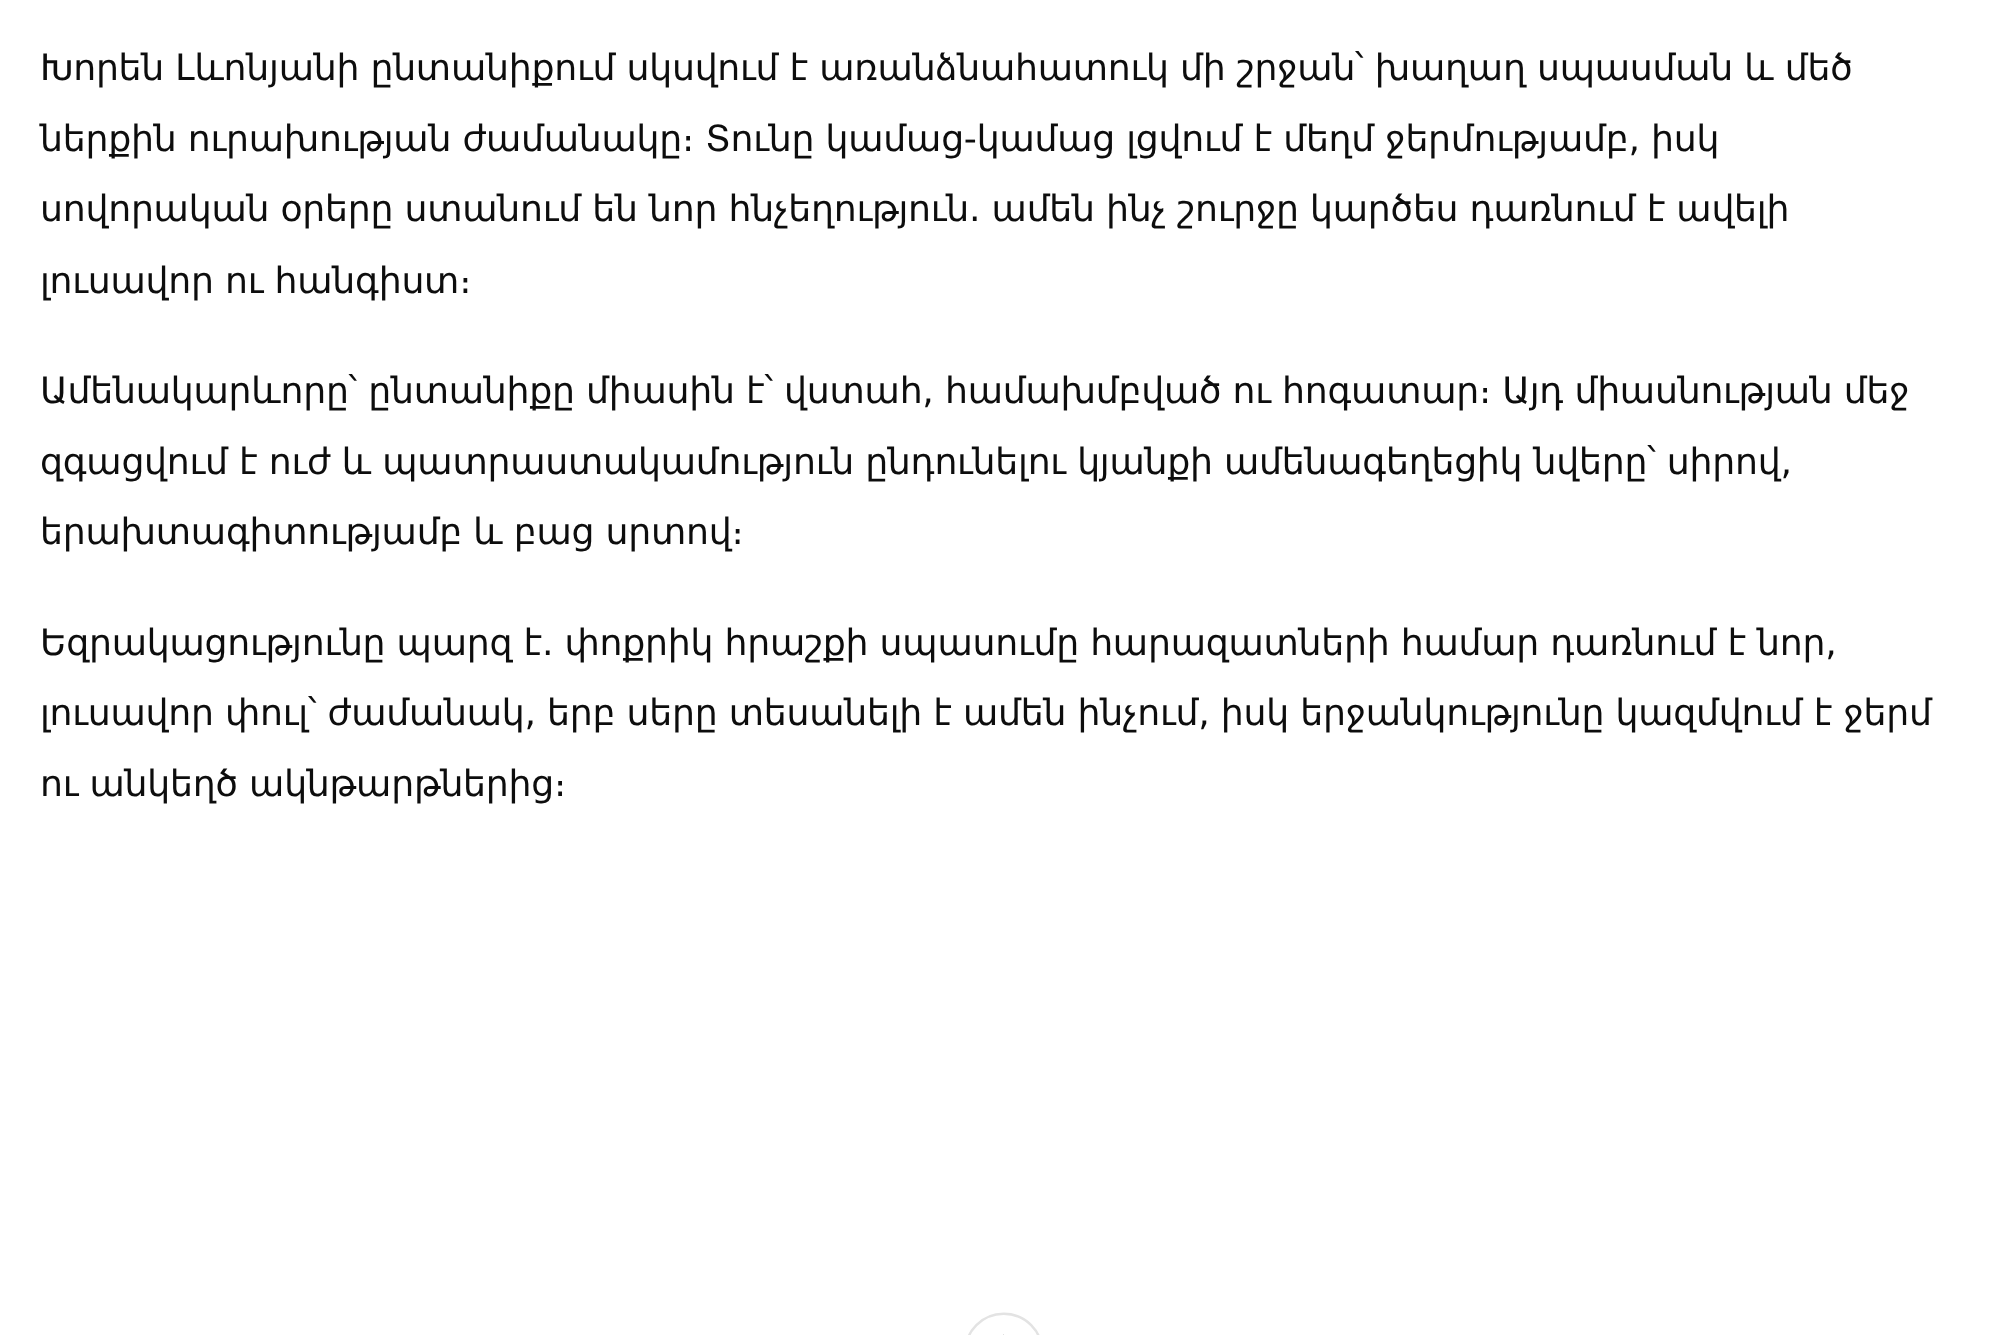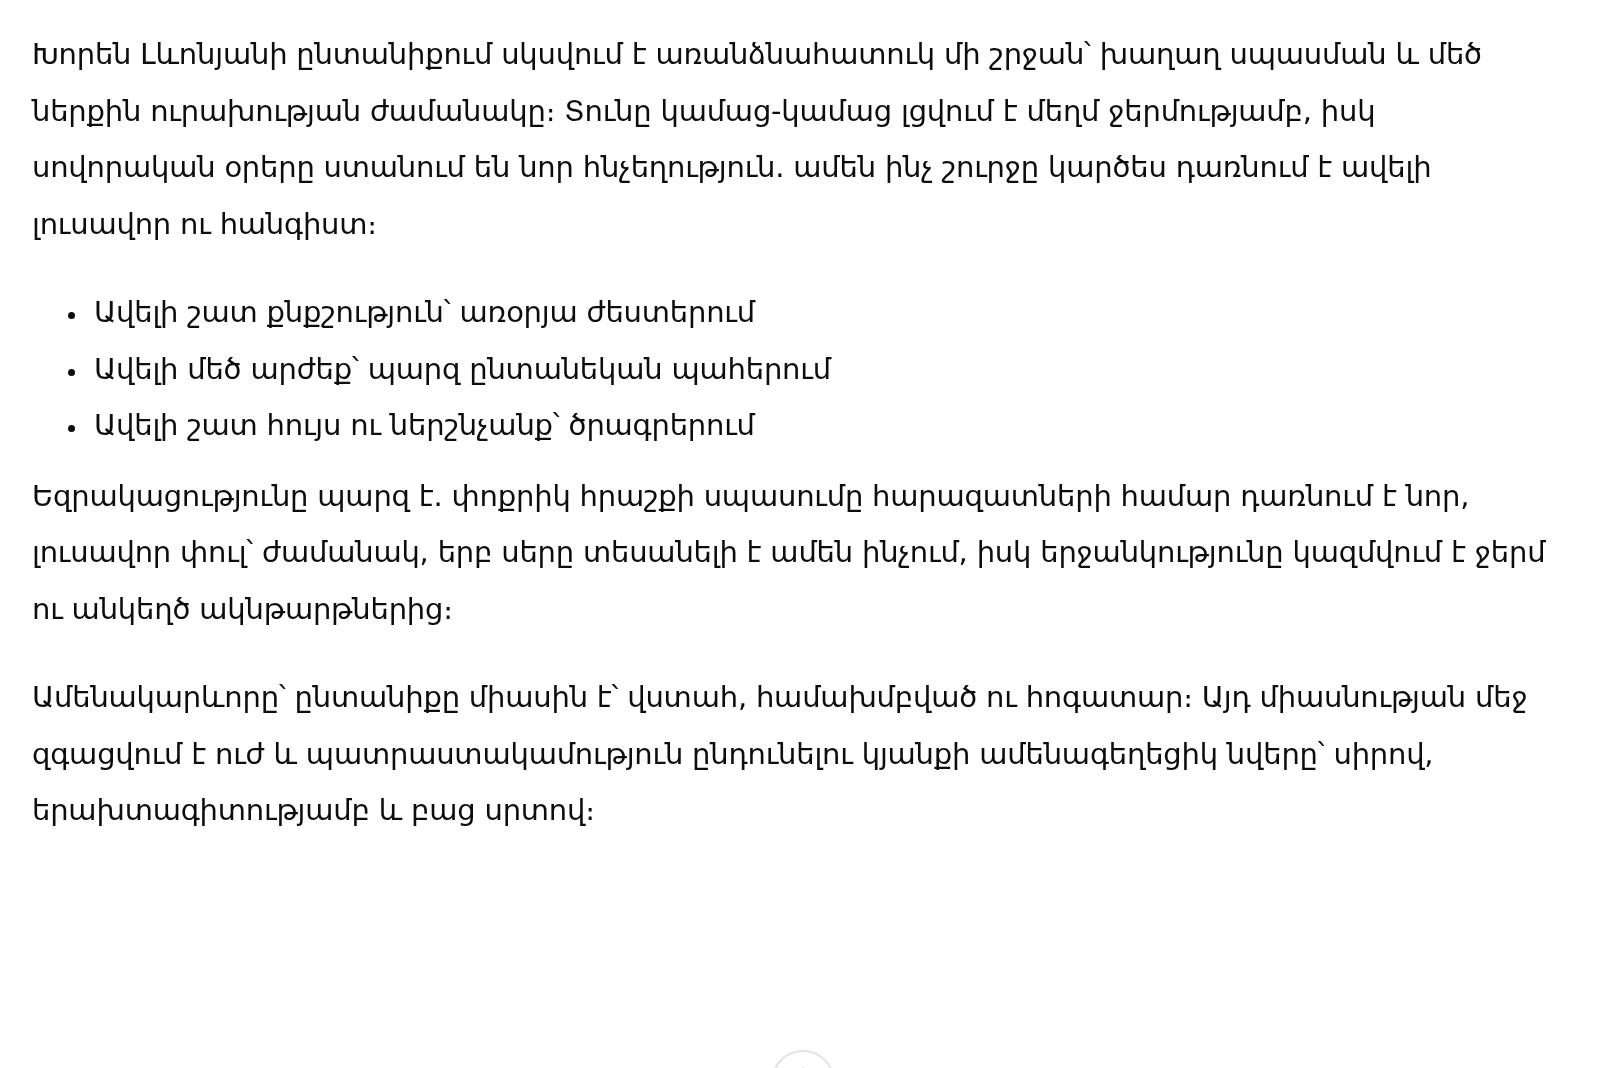--- a/index.html
+++ b/index.html
@@ -61,29 +61,24 @@
     margin-top: -6px;
   }
 </style>
 </head>
 <body>
 
 <div class="message-content">
   <p>Խորեն Լևոնյանի ընտանիքում սկսվում է առանձնահատուկ մի շրջան՝ խաղաղ սպասման և մեծ ներքին ուրախության ժամանակը։ Տունը կամաց-կամաց լցվում է մեղմ ջերմությամբ, իսկ սովորական օրերը ստանում են նոր հնչեղություն. ամեն ինչ շուրջը կարծես դառնում է ավելի լուսավոր ու հանգիստ։</p>
 
 
-  <ul>
-    <li>Ավելի շատ քնքշություն՝ առօրյա ժեստերում</li>
-    <li>Ավելի մեծ արժեք՝ պարզ ընտանեկան պահերում</li>
-    <li>Ավելի շատ հույս ու ներշնչանք՝ ծրագրերում</li>
-  </ul>
+
+  <p>Ամենակարևորը՝ ընտանիքը միասին է՝ վստահ, համախմբված ու հոգատար։ Այդ միասնության մեջ զգացվում է ուժ և պատրաստակամություն ընդունելու կյանքի ամենագեղեցիկ նվերը՝ սիրով, երախտագիտությամբ և բաց սրտով։</p>
 
   <p>Եզրակացությունը պարզ է. փոքրիկ հրաշքի սպասումը հարազատների համար դառնում է նոր, լուսավոր փուլ՝ ժամանակ, երբ սերը տեսանելի է ամեն ինչում, իսկ երջանկությունը կազմվում է ջերմ ու անկեղծ ակնթարթներից։</p>
-
-  <p>Ամենակարևորը՝ ընտանիքը միասին է՝ վստահ, համախմբված ու հոգատար։ Այդ միասնության մեջ զգացվում է ուժ և պատրաստակամություն ընդունելու կյանքի ամենագեղեցիկ նվերը՝ սիրով, երախտագիտությամբ և բաց սրտով։</p>
 </div>
 
 <button class="scroll-btn" aria-label="Scroll to bottom">
   <span class="icon">
     <svg width="30" height="30" viewBox="0 0 24 24" fill="none" stroke="#0d0d0d" stroke-width="2" stroke-linecap="round" stroke-linejoin="round">
       <path d="M12 4v16"></path>
       <path d="M5 13l7 7 7-7"></path>
     </svg>
   </span>
 </button>

